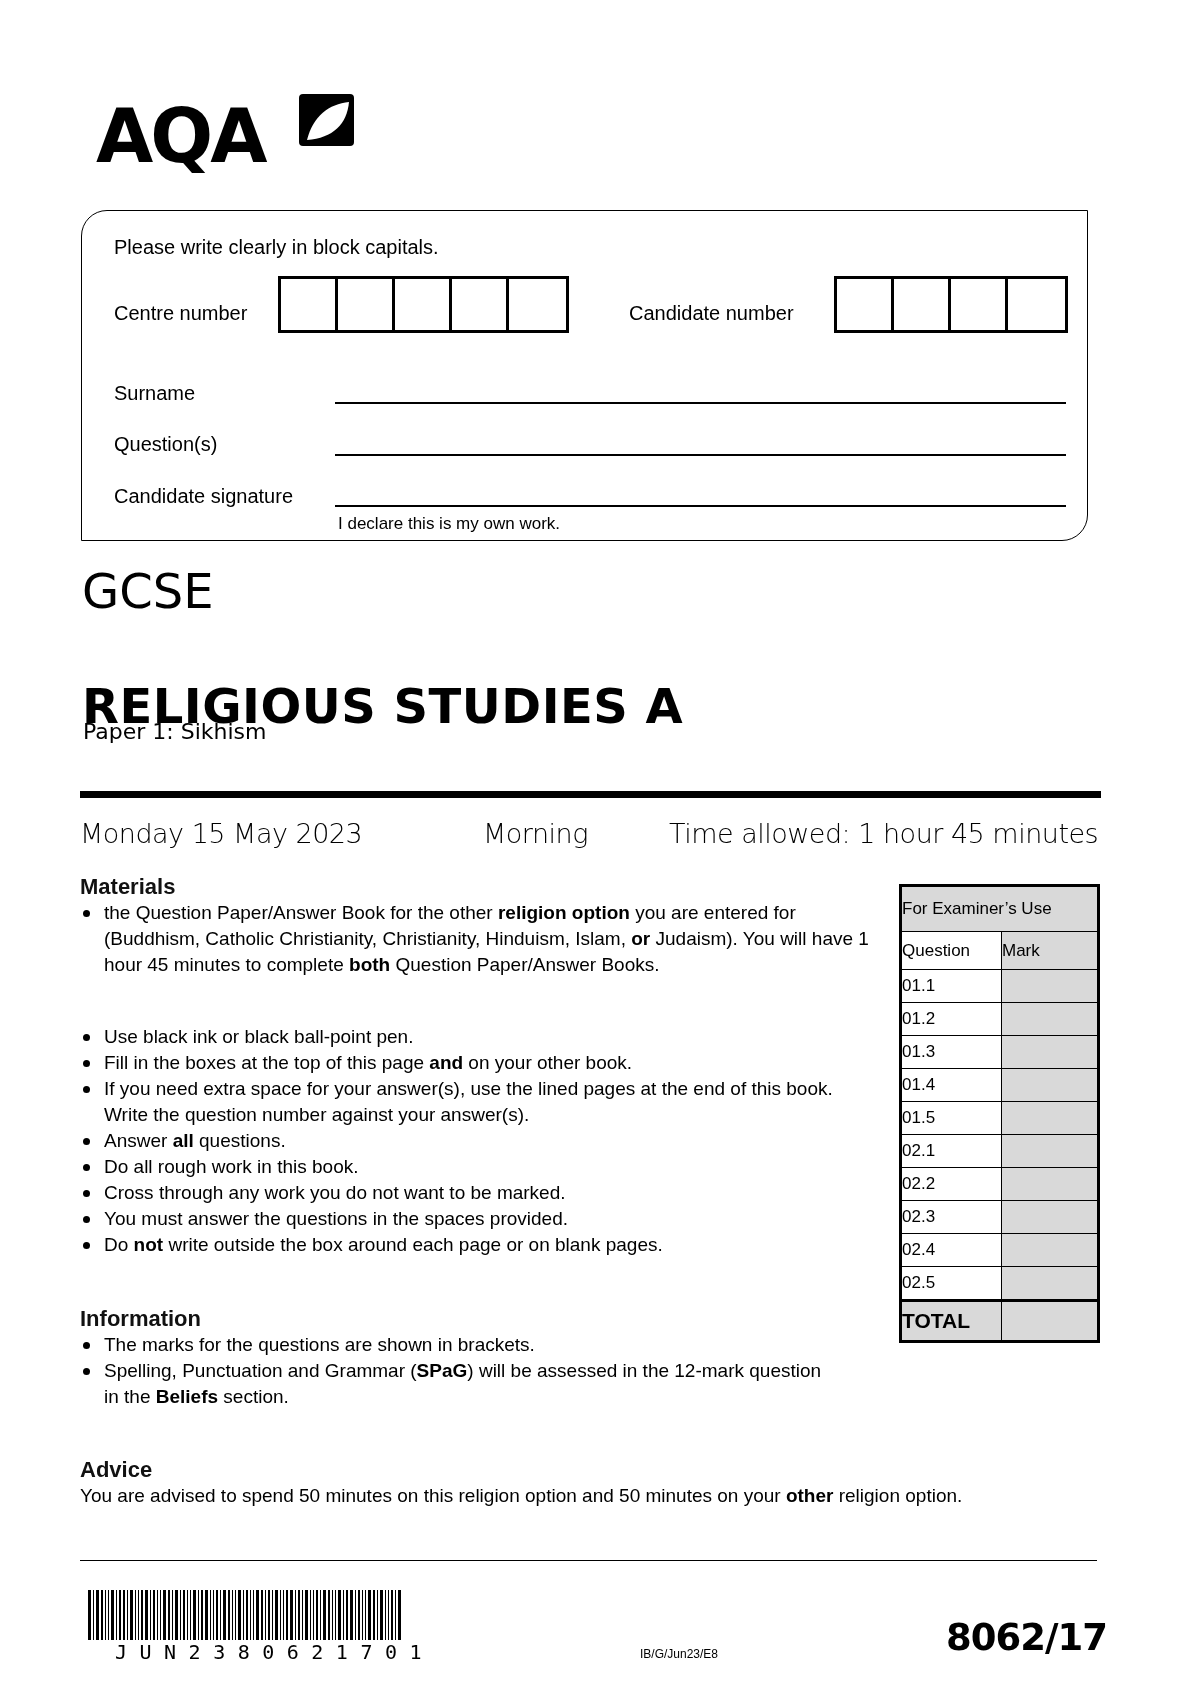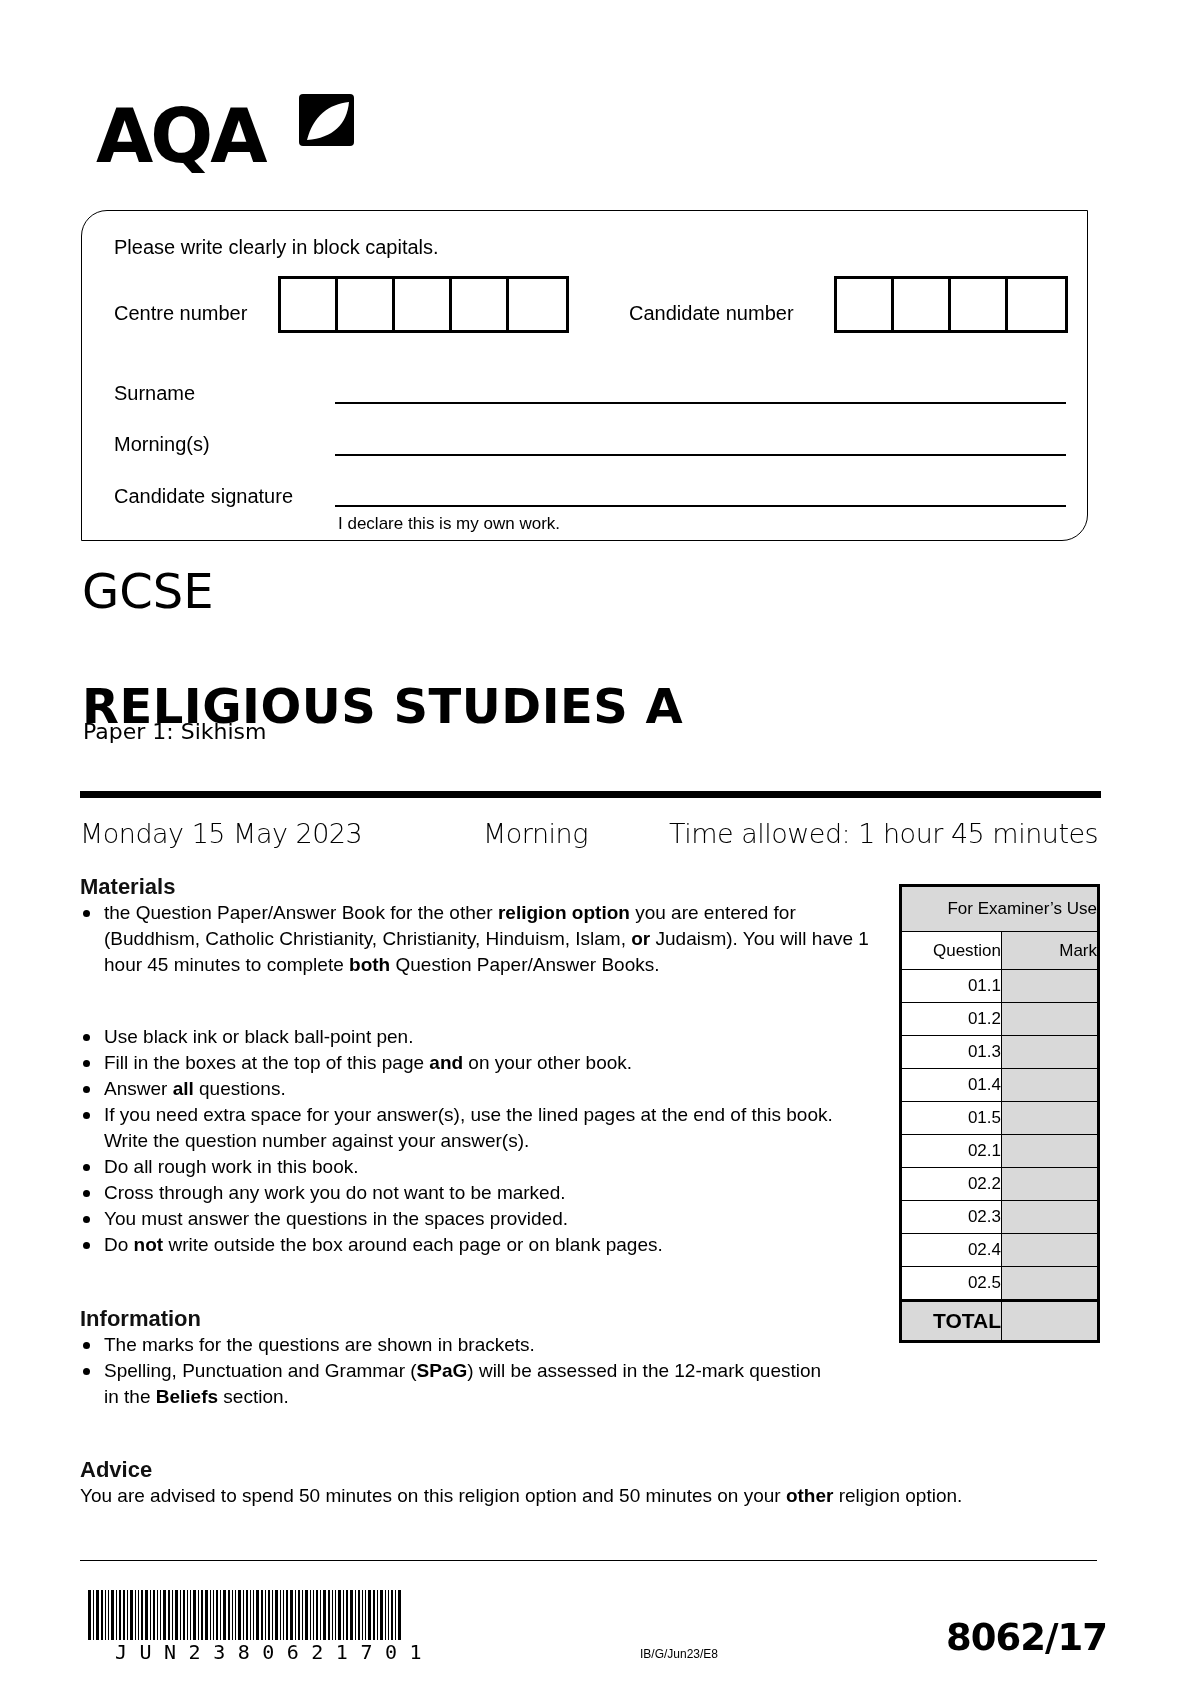--- a/index.html
+++ b/index.html
@@ -30,21 +30,21 @@
   
   .h{font-size:22px;font-weight:bold;line-height:26px;color:#111;}
   .p{font-size:19px;line-height:26px;}
   ul.b{list-style:none;margin:0;padding:0;}
   ul.b li{position:relative;padding-left:24px;font-size:19px;line-height:26px;}
   ul.b li::before{content:"";position:absolute;left:3px;top:10px;width:7px;height:7px;border-radius:50%;background:#000;}
   b{font-weight:bold;}
 
   
   #exam{left:899px;top:884px;width:201px;border-collapse:collapse;border:3px solid #000;}
-  #exam td{border:1.5px solid #000;height:32px;padding:0;text-align:right;font-size:17px;}
+  #exam td{border:1.5px solid #000;height:32px;padding:0;text-align:left;font-size:17px;}
   #exam td.grey{background:#d9d9d9;}
   #exam .hdr td{height:44px;background:#d9d9d9;font-size:17px;}
   #exam .cols td{height:37px;}
   #exam .total td{height:38px;border-top:3px solid #000;background:#d9d9d9;font-weight:bold;font-size:21px;}
 
   #foot-rule{left:80px;top:1560px;width:1017px;height:0;border-top:1.5px solid #000;}
   #barcode{left:88px;top:1590px;width:408px;height:50px;display:flex;align-items:stretch;}
   #barcode span{display:block;background:#000;margin-right:2px;}
   #bc-text{left:115px;top:1640px;font-family:"DejaVu Sans Mono",monospace;font-size:20px;letter-spacing:12.5px;}
   #ref{left:640px;top:1647px;font-size:12px;}
@@ -77,21 +77,21 @@
 <div class="abs digit-row" style="left:834px;top:276px;">
   <div class="cell"></div>
   <div class="cell"></div>
   <div class="cell"></div>
   <div class="cell"></div>
 </div>
 
 <div class="abs lbl" style="left:114px;top:381px;">Surname</div>
 <div class="abs wline" style="left:335px;top:402px;width:731px;"></div>
 
-<div class="abs lbl" style="left:114px;top:432px;">Morning(s)</div>
+<div class="abs lbl" style="left:114px;top:432px;">Question(s)</div>
 <div class="abs wline" style="left:335px;top:454px;width:731px;"></div>
 
 <div class="abs lbl" style="left:114px;top:484px;">Candidate signature</div>
 <div class="abs wline" style="left:335px;top:505px;width:731px;"></div>
 <div class="abs" style="left:338px;top:514px;font-size:17px;">I declare this is my own work.</div>
 
 <div class="abs title" style="left:82px;top:563px;font-size:48px;line-height:56px;">GCSE</div>
 <div class="abs title" style="left:82px;top:637px;font-size:48px;line-height:56px;font-weight:bold;letter-spacing:0.5px;margin-top:41px;">RELIGIOUS STUDIES A</div>
 <div class="abs title" style="left:83px;top:714px;font-size:22px;line-height:36px;">Paper 1:  Sikhism</div>
 
@@ -105,22 +105,22 @@
   <div class="h">Materials</div>
   <ul class="b">
     <li><span>the Question Paper/Answer Book for the other </span><b>religion option</b><span> you are entered for (Buddhism, Catholic Christianity, Christianity, Hinduism, Islam, </span><b>or</b><span> Judaism). You will have 1 hour 45 minutes to complete </span><b>both</b><span> Question Paper/Answer Books.</span></li>
   </ul>
 </div>
 
 <div class="abs" style="left:80px;top:1024px;width:770px;">
   <ul class="b">
     <li><span>Use black ink or black ball-point pen.</span><b></b><span></span></li>
     <li><span>Fill in the boxes at the top of this page </span><b>and</b><span> on your other book.</span></li>
+    <li><span>If you need extra space for your answer(s), use the lined pages at the end of this book.  Write the question number against your answer(s).</span><b></b><span></span></li>
     <li><span>Answer </span><b>all</b><span> questions.</span></li>
-    <li><span>If you need extra space for your answer(s), use the lined pages at the end of this book.  Write the question number against your answer(s).</span><b></b><span></span></li>
     <li><span>Do all rough work in this book.</span><b></b><span></span></li>
     <li><span>Cross through any work you do not want to be marked.</span><b></b><span></span></li>
     <li><span>You must answer the questions in the spaces provided.</span><b></b><span></span></li>
     <li><span>Do </span><b>not</b><span> write outside the box around each page or on blank pages.</span></li>
   </ul>
 </div>
 
 <div class="abs" style="left:80px;top:1306px;width:760px;">
   <div class="h">Information</div>
   <ul class="b">

